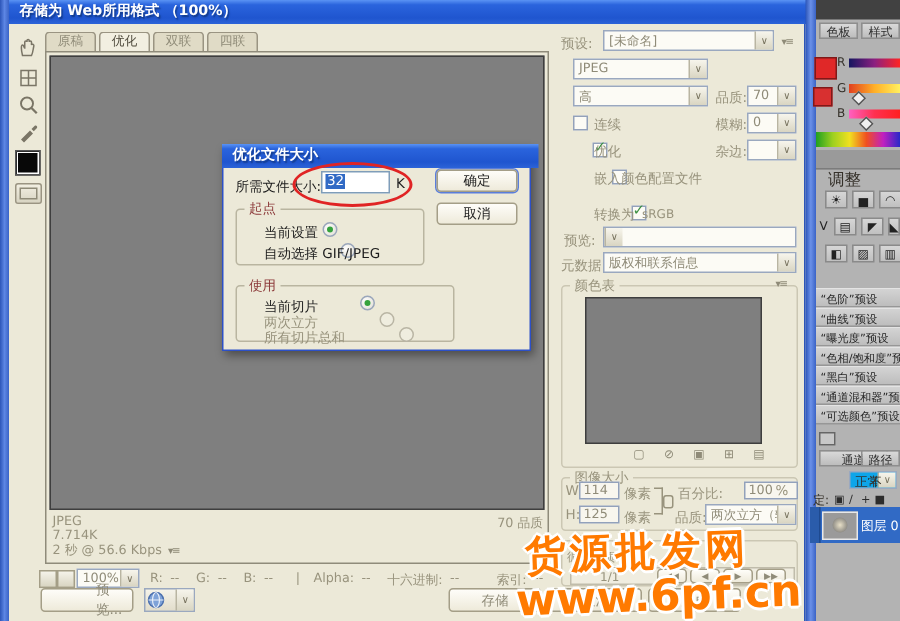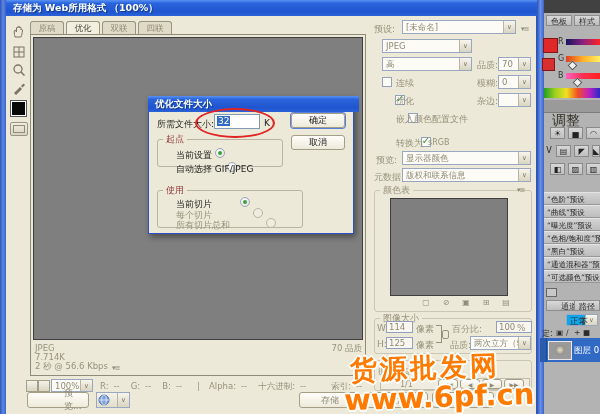--- a/index.html
+++ b/index.html
@@ -180,21 +180,20 @@
       <b></b>
       <i></i>
     </div>
   <div class="a cb" style="left:382px;top:113px;"></div>
   <div class="a mut" style="left:396px;top:113px;">嵌入颜色配置文件</div>
   <div class="a cb on" style="left:382px;top:137px;"></div>
   <div class="a mut" style="left:396px;top:137px;">转换为</div>
   <div class="a mut" style="left:428px;top:138px;font-size:8px;">sRGB</div>
   <div class="a mut" style="left:376px;top:154px;">预览:</div>
   <div class="a dd" style="left:402px;top:151px;width:129px;height:14px;">
-    <b>显示器颜色</b>
       <i></i>
     </div>
   <div class="a mut" style="left:374px;top:171px;">元数据:</div>
   <div class="a dd" style="left:402px;top:168px;width:129px;height:14px;">
     <b>版权和联系信息</b>
       <i></i>
     </div>
 
   
   <div class="a grp" style="left:374px;top:190px;width:158px;height:122px;">
@@ -266,21 +265,21 @@
   <div class="a dk" style="left:558px;top:37px;font-size:8px;">R</div>
   <div class="a" style="left:566px;top:39px;width:34px;height:6px;background:linear-gradient(90deg,#161660,#8b2080,#ff2424);"></div>
   <div class="a dk" style="left:558px;top:54px;font-size:8px;">G</div>
   <div class="a" style="left:566px;top:56px;width:34px;height:6px;background:linear-gradient(90deg,#e04020,#ffb028,#fff060);"></div>
   <div class="a" style="left:569px;top:62px;width:5px;height:5px;background:#f0f0f0;border:1px solid #555;transform:rotate(45deg);"></div>
   <div class="a dk" style="left:558px;top:71px;font-size:8px;">B</div>
   <div class="a" style="left:566px;top:73px;width:34px;height:6px;background:linear-gradient(90deg,#ff60c0,#ff3050,#ff2020);"></div>
   <div class="a" style="left:574px;top:79px;width:5px;height:5px;background:#f0f0f0;border:1px solid #555;transform:rotate(45deg);"></div>
   <div class="a" style="left:544px;top:88px;width:56px;height:10px;background:linear-gradient(90deg,#20a020,#9ed020,#f0e020,#f05020,#c020c0,#2828c8);"></div>
   <div class="a" style="left:544px;top:100px;width:56px;height:12px;background:#9a9a9a;border-bottom:1px solid #7c7c7c;"></div>
-  <div class="a dk" style="left:552px;top:112px;font-size:14px;">调整</div>
+  <div class="a dk" style="left:552px;top:112px;font-size:11px;">调整</div>
   <div class="aico i1" style="left:550px;top:127px;"></div>
   <div class="aico i2" style="left:568px;top:127px;"></div>
   <div class="aico i3" style="left:586px;top:127px;"></div>
   <div class="aico i9" style="left:544px;top:145px;width:10px;border:none;background:none;"></div>
   <div class="aico i4" style="left:556px;top:145px;"></div>
   <div class="aico i5" style="left:574px;top:145px;"></div>
   <div class="aico i6" style="left:592px;top:145px;width:8px;"></div>
   <div class="aico i7" style="left:550px;top:163px;"></div>
   <div class="aico i8" style="left:568px;top:163px;"></div>
   <div class="aico i10" style="left:586px;top:163px;"></div>
@@ -320,35 +319,35 @@
   <div class="a" style="left:214px;top:114px;width:46px;height:15px;background:#fff;border:1px solid #7f9db9;z-index:41;box-sizing:border-box;padding:1px 2px;">
     <span style="background:#316ac5;color:#fff;font-size:9px;padding:0 1px;">32</span></div>
   <div class="a dk" style="left:264px;top:118px;z-index:41;color:#1c1c1c;">K</div>
   <div class="a btn" style="left:291px;top:113px;width:54px;height:15px;z-index:41;color:#1c1c1c;box-shadow:0 0 0 1px #5a7edc;">
       <span>确定</span>
     </div>
   <div class="a btn" style="left:291px;top:135px;width:54px;height:15px;z-index:41;color:#1c1c1c;">
       <span>取消</span>
     </div>
 
-  <div class="a grp" style="left:157px;top:139px;width:126px;height:28px;z-index:41;border-color:#b9b5a0;">
+  <div class="a grp" style="left:157px;top:139px;width:126px;height:38px;z-index:41;border-color:#b9b5a0;">
     <span class="cap" style="color:#8c3a3a;">起点</span>
     </div>
   <span class="a rd on" style="left:163px;top:148px;z-index:42;"></span>
   <div class="a" style="left:176px;top:149px;z-index:42;color:#1c1c1c;">当前设置</div>
   <span class="a rd" style="left:163px;top:162px;z-index:42;"></span>
   <div class="a" style="left:176px;top:163px;z-index:42;color:#1c1c1c;">自动选择 GIF/JPEG</div>
 
   <div class="a grp" style="left:157px;top:190px;width:146px;height:38px;z-index:41;border-color:#b9b5a0;">
     <span class="cap" style="color:#8c3a3a;">使用</span>
     </div>
   <span class="a rd on" style="left:163px;top:197px;z-index:42;"></span>
   <div class="a" style="left:176px;top:198px;z-index:42;color:#1c1c1c;">当前切片</div>
   <span class="a rd dis" style="left:163px;top:208px;z-index:42;"></span>
-  <div class="a mut" style="left:176px;top:209px;z-index:42;">每个切片</div>
+  <div class="a mut" style="left:176px;top:209px;z-index:42;">两次立方</div>
   <span class="a rd dis" style="left:163px;top:218px;z-index:42;"></span>
   <div class="a mut" style="left:176px;top:219px;z-index:42;">所有切片总和</div>
 
   
   <div class="a" style="left:195px;top:108px;width:76px;height:26px;border:2px solid #e02424;border-radius:50%;z-index:60;"></div>
 
   
   <div class="a wm" style="left:350px;top:350px;font-size:27px;letter-spacing:3px;transform:rotate(-2deg);z-index:50;">货源批发网</div>
   <div class="a wm" style="left:344px;top:380px;font-size:29px;transform:rotate(-2deg);z-index:50;">www.6pf.cn</div>
 

